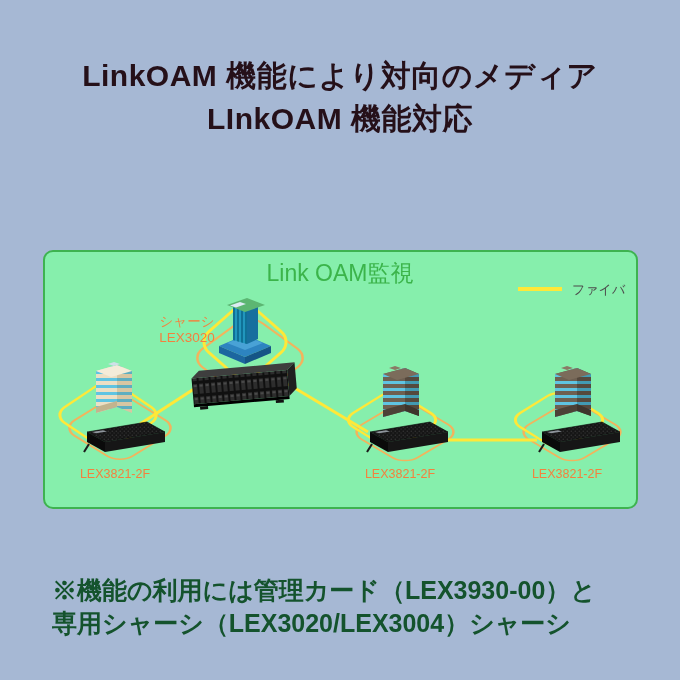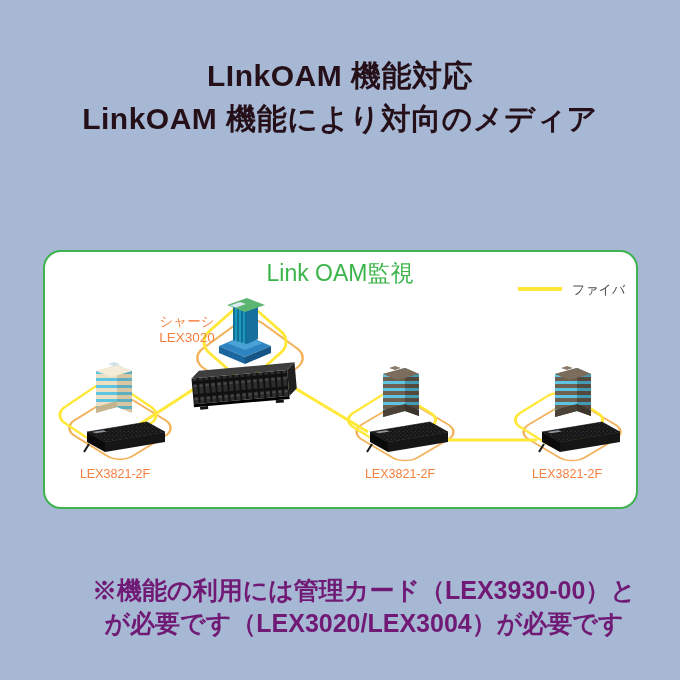--- a/index.html
+++ b/index.html
@@ -1,34 +1,34 @@
 <!DOCTYPE html>
 <html><head>
 <meta charset="utf-8">
 <style>
   html,body{margin:0;padding:0;}
   body{width:680px;height:680px;font-family:"Liberation Sans",sans-serif;}
   .screen{position:relative;width:680px;height:680px;background:#a6b8d4;overflow:hidden;}
   .heading{position:absolute;top:54px;left:0;width:680px;text-align:center;
            font-weight:bold;font-size:30px;line-height:43px;color:#251019;letter-spacing:0.5px;}
-  .panel{position:absolute;left:43px;top:250px;width:591px;height:255px;background:#ffffff;
-         border:2px solid #3eb350;border-radius:18px;}
+  .panel{position:absolute;left:43px;top:250px;width:591px;height:255px;background:#86efac;
+         border:2px solid #3eb350;border-radius:10px;}
   .panel svg{position:absolute;left:0;top:0;}
-  .footnote{position:absolute;left:64px;top:574px;width:600px;text-align:center;
-            font-weight:bold;font-size:25px;line-height:33px;color:#701a75;}
+  .footnote{position:absolute;left:52px;top:574px;width:600px;text-align:left;
+            font-weight:bold;font-size:25px;line-height:33px;color:#14532d;}
   text{font-family:"Liberation Sans",sans-serif;}
 </style>
 </head>
 <body>
 
 <div class="screen">
 
   <div class="heading">
+    <div>LinkOAM 機能により対向のメディア</div>
     <div>LInkOAM 機能対応</div>
-    <div>LinkOAM 機能により対向のメディア</div>
   </div>
 
   <div class="panel">
     <svg width="591" height="255" viewBox="0 0 591 255">
       <defs>
         <pattern id="slots" patternUnits="userSpaceOnUse" width="6" height="13">
           <rect x="0" y="0" width="6" height="13" fill="#101010"></rect>
           <rect x="1" y="1" width="4" height="10" fill="#2d2d2d"></rect>
           <rect x="1.5" y="2" width="3" height="2" fill="#4a4a4a"></rect>
         </pattern>
@@ -158,16 +158,16 @@
       <text x="142" y="74" font-size="13.5" fill="#f4803e" text-anchor="middle">シャーシ</text>
       <text x="142" y="90" font-size="13.5" fill="#f4803e" text-anchor="middle">LEX3020</text>
       <text x="70" y="226" font-size="12.5" fill="#f4803e" text-anchor="middle">LEX3821-2F</text>
       <text x="355" y="226" font-size="12.5" fill="#f4803e" text-anchor="middle">LEX3821-2F</text>
       <text x="522" y="226" font-size="12.5" fill="#f4803e" text-anchor="middle">LEX3821-2F</text>
     </svg>
   </div>
 
   <div class="footnote">
     <div>※機能の利用には管理カード（LEX3930-00）と</div>
-    <div>が必要です（LEX3020/LEX3004）が必要です</div>
+    <div>専用シャーシ（LEX3020/LEX3004）シャーシ</div>
   </div>
 
 </div>
 
 </body></html>

